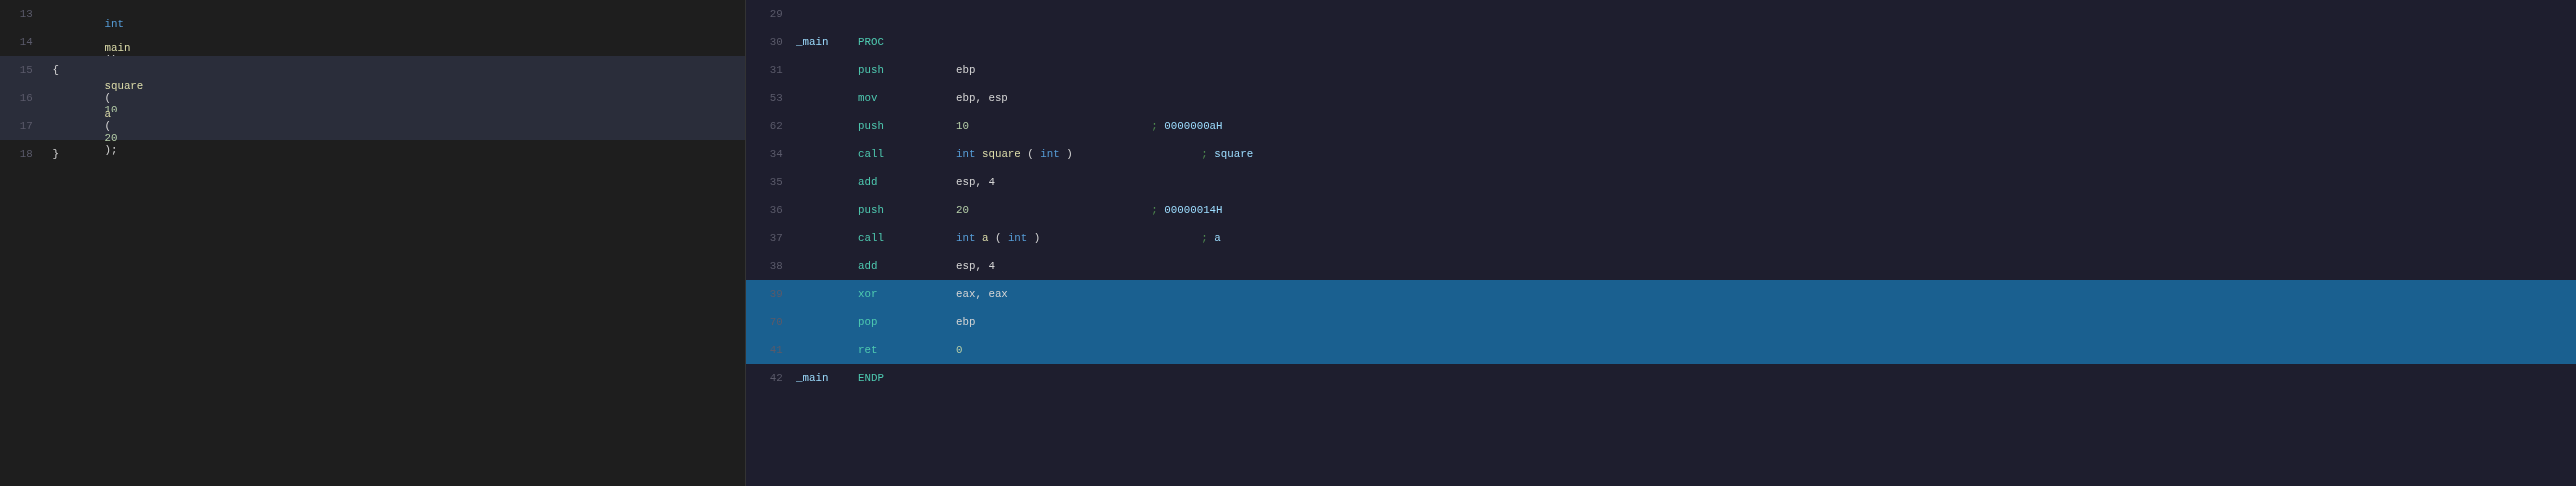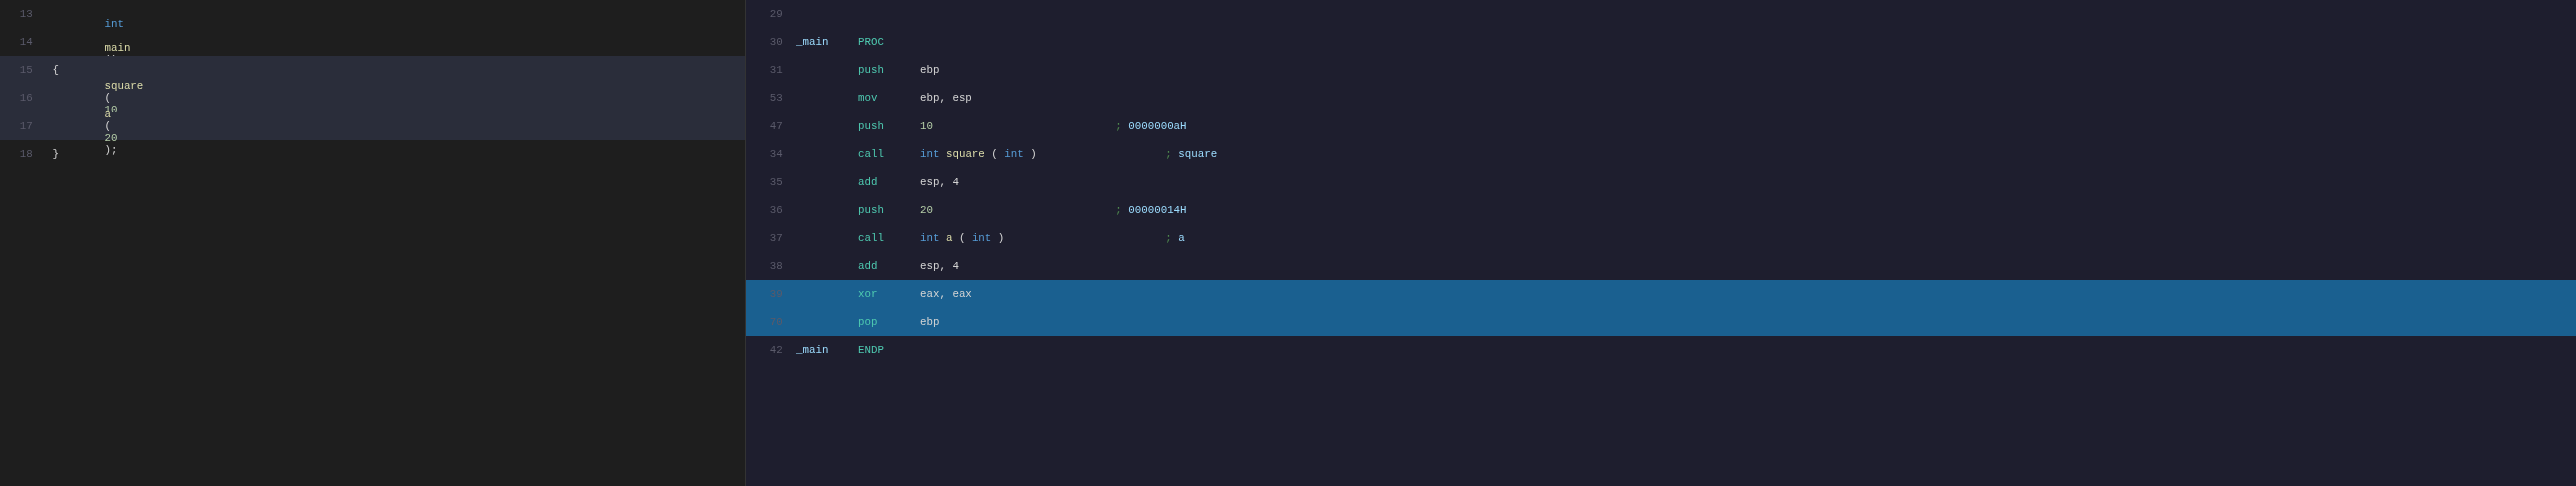--- a/index.html
+++ b/index.html
@@ -109,20 +109,21 @@
     .asm-op {
       width: 62px;
       color: #4ec9b0;
       flex-shrink: 0;
     }
 
     .asm-operands {
       width: 182px;
       color: #d4d4d4;
       flex-shrink: 0;
+      margin-left: 36px;
     }
 
     .asm-comment {
       color: #4f8a4f;
       margin-left: 13.3px;
     }
 
     .asm-comment-text {
       color: #9cdcfe;
     }
@@ -204,21 +205,21 @@
     </div>
 
     <div class="asm-line">
       <span class="asm-line-num">53</span>
       <span class="asm-label"></span>
       <span class="asm-op" style="color:#4ec9b0;">mov</span>
       <span class="asm-operands">ebp, esp</span>
     </div>
 
     <div class="asm-line">
-      <span class="asm-line-num">47</span>
+      <span class="asm-line-num">62</span>
       <span class="asm-label"></span>
       <span class="asm-op" style="color:#4ec9b0;">push</span>
       <span class="asm-operands" style="color:#b5cea8;">10</span>
       <span class="asm-comment">; <span class="asm-comment-text">0000000aH</span></span>
     </div>
 
     <div class="asm-line">
       <span class="asm-line-num">34</span>
       <span class="asm-label"></span>
       <span class="asm-op" style="color:#4ec9b0;">call</span>
@@ -277,20 +278,26 @@
       <span class="asm-operands">eax, eax</span>
     </div>
 
     <div class="asm-line active">
       <span class="asm-line-num">70</span>
       <span class="asm-label"></span>
       <span class="asm-op" style="color:#4ec9b0;">pop</span>
       <span class="asm-operands">ebp</span>
     </div>
 
+    <div class="asm-line active">
+      <span class="asm-line-num">41</span>
+      <span class="asm-label"></span>
+      <span class="asm-op" style="color:#4ec9b0;">ret</span>
+      <span class="asm-operands" style="color:#b5cea8;">0</span>
+    </div>
 
     <div class="asm-line">
       <span class="asm-line-num">42</span>
       <span class="asm-label" style="color:#9cdcfe;">_main</span>
       <span class="asm-op" style="color:#4ec9b0;">ENDP</span>
     </div>
 
   </div>
 </div>
 

